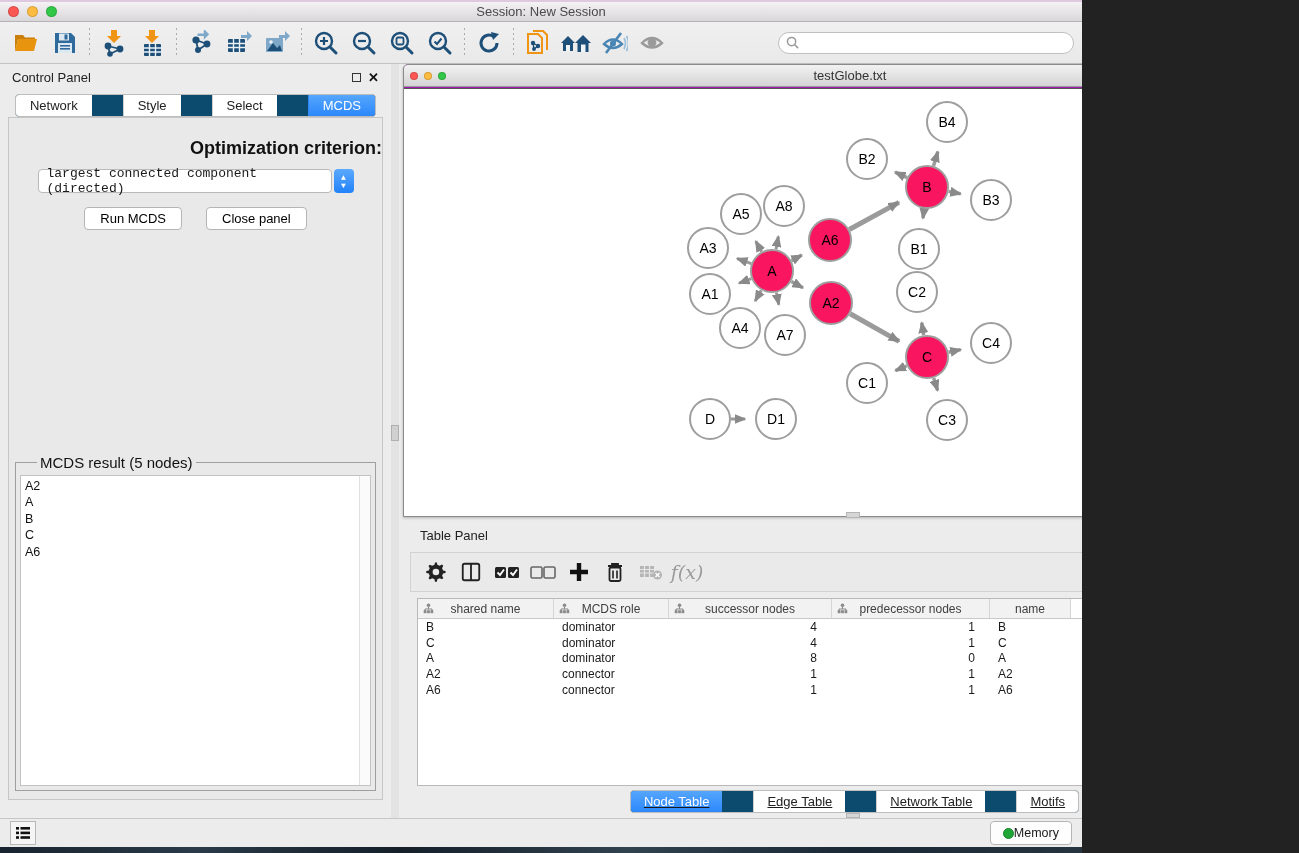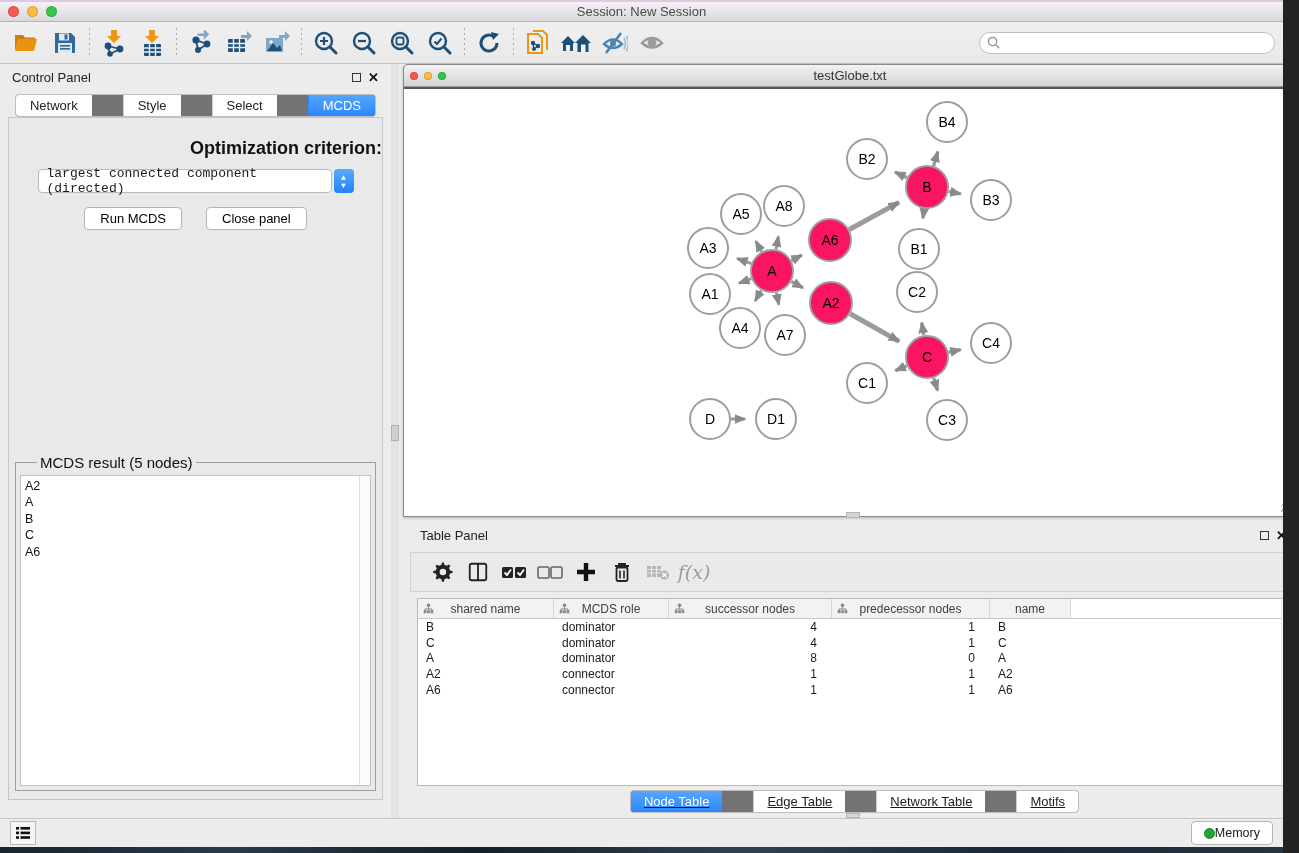--- a/index.html
+++ b/index.html
@@ -1,18 +1,18 @@
 <!DOCTYPE html>
 <html><head>
 <meta charset="utf-8">
 <style>
   * { margin:0; padding:0; box-sizing:border-box; }
   html,body { width:1299px; height:853px; background:#222; }
   body { font-family:"Liberation Sans", sans-serif; font-size:13px; color:#1a1a1a; }
-  .app { position:relative; width:1283px; height:853px; background:#ececec; overflow:hidden; }
+  .app { position:relative; width:1082px; height:853px; background:#ececec; overflow:hidden; }
 
   
   .desktop-line { position:absolute; left:0; top:0; width:100%; height:2px; background:#dfc9df; }
   .titlebar { position:absolute; left:0; top:2px; width:100%; height:20px;
     background:linear-gradient(#f4f2f4,#d9d7d9); border-bottom:1px solid #b5b3b5;
     display:flex; align-items:center; }
   .tl { width:11px; height:11px; border-radius:50%; margin-left:8px; border:0.5px solid rgba(0,0,0,.15); }
   .tl:first-child { margin-left:8px; }
   .tl.red{ background:#fc5753; } .tl.yellow{ background:#fdbc40; } .tl.green{ background:#33c748; }
   .titlebar .title { position:absolute; left:0; right:0; text-align:center; color:#4a4a4a; font-size:13px; }
@@ -29,21 +29,21 @@
   
   .content { position:absolute; left:0; top:64px; width:1299px; height:754px; }
 
   
   .control-panel { position:absolute; left:0; top:0; width:391px; height:754px; background:#ececec; }
   .panel-header { height:26px; display:flex; align-items:center; padding:0 12px; font-size:13px; color:#222; }
   .ph-btns { margin-left:auto; display:flex; gap:7px; align-items:center; }
   .ph-min { width:9px; height:9px; border:1.5px solid #333; display:inline-block; cursor:pointer; }
   .ph-close { font-size:13px; font-weight:bold; color:#111; cursor:pointer; line-height:9px; }
   .cp-tabs { display:flex; justify-content:center; margin-top:4px; }
-  .seg { display:flex; border:1px solid #bdbdbd; border-radius:4px; background:#737373; overflow:hidden;gap:31px; }
+  .seg { display:flex; border:1px solid #bdbdbd; border-radius:4px; background:#0c4a6e; overflow:hidden;gap:31px; }
   .seg .tab { padding:3px 14px; font-size:13px; color:#222; border-left:1px solid #cfcfcf; cursor:pointer; background:#fff; }
   .seg .tab:first-child { border-left:none; }
   .seg .tab.active { background:linear-gradient(#55a6fd,#2c87fb); color:#fff; border-left-color:#2c87fb; }
   .cp-body { position:absolute; left:8px; right:8px; top:53px; bottom:18px; background:#e9e9e9;
     border:1px solid #c6c6c6; }
   .opt-label { text-align:right; margin-top:20px; font-size:18px; color:#111;font-weight:bold; }
   .combo-row { display:flex; justify-content:center; margin-top:10px; align-items:stretch;font-family:Liberation Mono, monospace; }
   .combo { width:294px; height:24px; background:#fff; border:1px solid #b9b9b9; border-radius:4px;
     display:flex; align-items:center; padding-left:8px; font-size:13px; cursor:pointer; }
   .combo-stepper { width:20px; height:24px; margin-left:2px; border-radius:4px;
@@ -73,21 +73,21 @@
   .nw-titlebar .title { position:absolute; left:0; right:0; text-align:center; font-size:13px; color:#333; }
   .nw-canvas { position:absolute; left:0; top:23px; right:0; bottom:0; background:#fff; border-top:1px solid #555; overflow:hidden; }
   .nw-grip { position:absolute; right:1px; bottom:1px; width:14px; height:14px; cursor:nwse-resize;
     background:repeating-linear-gradient(135deg, transparent 0 3px, #b0b0b0 3px 4px); }
   .h-grip { position:absolute; left:447px; top:448px; width:14px; height:6px; background:#d6d6d6; border:1px solid #b5b5b5; }
   .h-grip2 { position:absolute; left:447px; bottom:0px; width:14px; height:5px; background:#d6d6d6; border:1px solid #b5b5b5; }
 
   
   .table-panel { position:absolute; left:11px; top:458px; width:889px; height:296px; background:#ececec; }
   .tp-toolbar { height:40px; margin-top:4px; border:1px solid #d2d2d2; background:#eaeaea;
-    display:flex; align-items:center; padding:0 15px; gap:4px; }
+    display:flex; align-items:center; padding:0 8px; gap:4px; }
   .tp-btn { width:32px; height:32px; display:flex; align-items:center; justify-content:center; cursor:pointer; }
   .tp-btn.disabled { cursor:default; }
   .fx { font-family:"DejaVu Serif", serif; font-style:italic; font-size:19px; color:#9a9a9a; padding:0 4px; }
   .tp-table { position:absolute; left:7px; top:76px; width:875px; height:188px; background:#fff; border:1px solid #b9b9b9; overflow:hidden; }
   .t-header { display:grid; grid-template-columns:136px 115px 163px 158px 81px 1fr; height:20px;
     background:#f2f2f2; border-bottom:1px solid #c9c9c9; }
   .t-header .hcell { position:relative; display:flex; align-items:center; justify-content:center;
     font-size:12px; color:#404040; border-right:1px solid #d6d6d6; overflow:hidden; }
   .t-header .hcell.nofill { background:#fff; border-right:none; }
   .hcell .hicon { position:absolute; left:5px; top:4px; }

